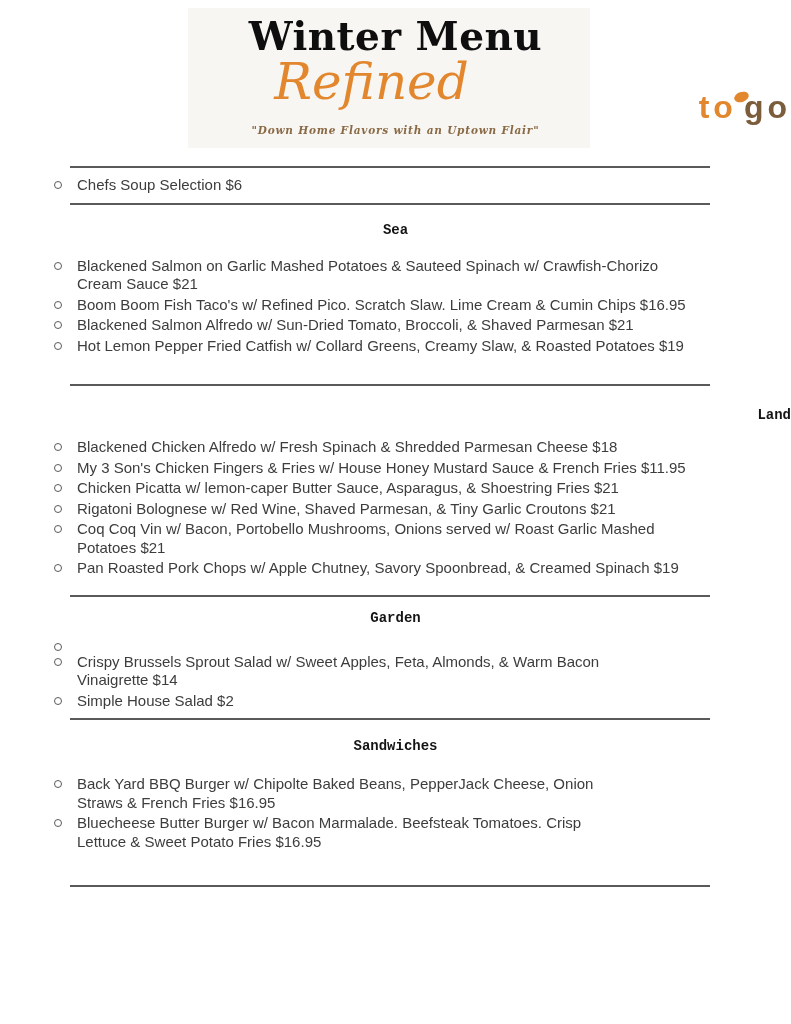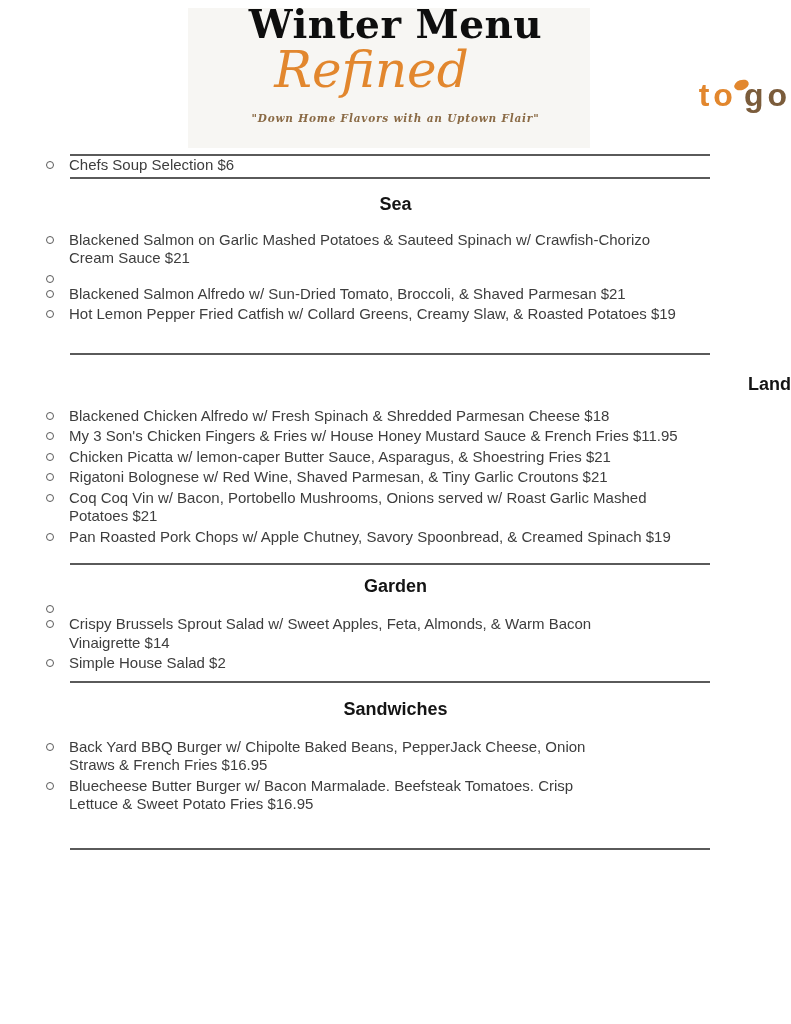--- a/index.html
+++ b/index.html
@@ -2,21 +2,21 @@
 <html><head>
 <meta charset="utf-8">
 <style>
   html,body { margin:0; padding:0; }
   body {
     width:791px; height:1024px; overflow:hidden;
     background:#ffffff; color:#3d3d3d;
     font-family:"Liberation Sans", sans-serif;
   }
   
-  header { position:relative; height:137px; margin-bottom:17px; }
+  header { position:relative; height:137px; padding-top:12px; margin-bottom:17px; }
   .header-bg {
     position:absolute; left:188px; top:8px; width:402px; height:140px;
     background:#f7f6f3; z-index:0;
   }
   .menu-title {
     position:relative; z-index:1; margin:0;
     font-family:"DejaVu Serif", serif; font-weight:bold;
     font-size:39px; line-height:48px; text-align:center;
     letter-spacing:0.5px; color:#0e0e0e;
   }
@@ -38,36 +38,36 @@
     position:relative; top:-16px; margin:0 -5px 0 -3px;
   }
   .tagline {
     text-align:center; font-family:"DejaVu Serif", serif;
     font-style:italic; font-weight:bold; font-size:10.5px; line-height:13px;
     letter-spacing:0.8px; color:#8a6a45;
   }
   
   .rule { height:2px; background:#5a5a5a; width:640px; margin-left:70px; }
   
-  ul.menu-list { list-style:none; margin:0; padding:0; }
+  ul.menu-list { list-style:none; margin:8px; padding:0; }
   .soup-list { margin:19px 0 13px 0; }
   .menu-item { display:flex; margin:0 0 2px 0; }
   .bullet {
     flex:0 0 auto; width:6px; height:6px;
     border:1.5px solid #5a5a5a; border-radius:50%;
     margin:5px 15px 0 46px;
   }
   .item-text {
     font-size:15px; line-height:18.5px; color:#3d3d3d;
     white-space:pre-line; max-width:665px;
   }
   
   .section-title {
-    font-size:18px; line-height:24px; font-weight:bold;
-    text-align:center; color:#141414; margin:0;
+    font-size:14px; line-height:24px; font-weight:bold;
+    text-align:center; color:#141414; margin:0;font-family:Liberation Mono, monospace;
   }
   .sec-sea .section-title        { margin:13px 0 15px; }
   .sec-sea .rule-after           { margin-top:29px; }
   .sec-land .section-title       { margin:17px 0 11px;text-align:right; }
   .sec-land .rule-after          { margin-top:17px; }
   .sec-garden .section-title     { margin:9px 0 2px; }
   .sec-garden .rule-after        { margin-top:8px; }
   .sec-sandwiches .section-title { margin:14px 0 17px; }
   .sec-sandwiches .rule-after    { margin-top:34px; }
   .sec-dessert .section-title    { margin:7px 0 9px; }
@@ -106,20 +106,21 @@
       <section class="menu-section sec-sea">
         <h2 class="section-title">Sea</h2>
         <ul class="menu-list">
           <li class="menu-item">
             <span class="bullet"></span>
             <span class="item-text">Blackened Salmon on Garlic Mashed Potatoes &amp; Sauteed Spinach w/ Crawfish-Chorizo
 Cream Sauce $21</span>
           </li>
           <li class="menu-item">
             <span class="bullet"></span>
+            <span class="item-text">Boom Boom Fish Taco's w/ Refined Pico. Scratch Slaw. Lime Cream &amp; Cumin Chips $16.95</span>
           </li>
           <li class="menu-item">
             <span class="bullet"></span>
             <span class="item-text">Blackened Salmon Alfredo w/ Sun-Dried Tomato, Broccoli,  &amp; Shaved Parmesan $21</span>
           </li>
           <li class="menu-item">
             <span class="bullet"></span>
             <span class="item-text">Hot Lemon Pepper Fried Catfish w/ Collard Greens, Creamy Slaw, &amp; Roasted Potatoes  $19</span>
           </li>
         </ul>

